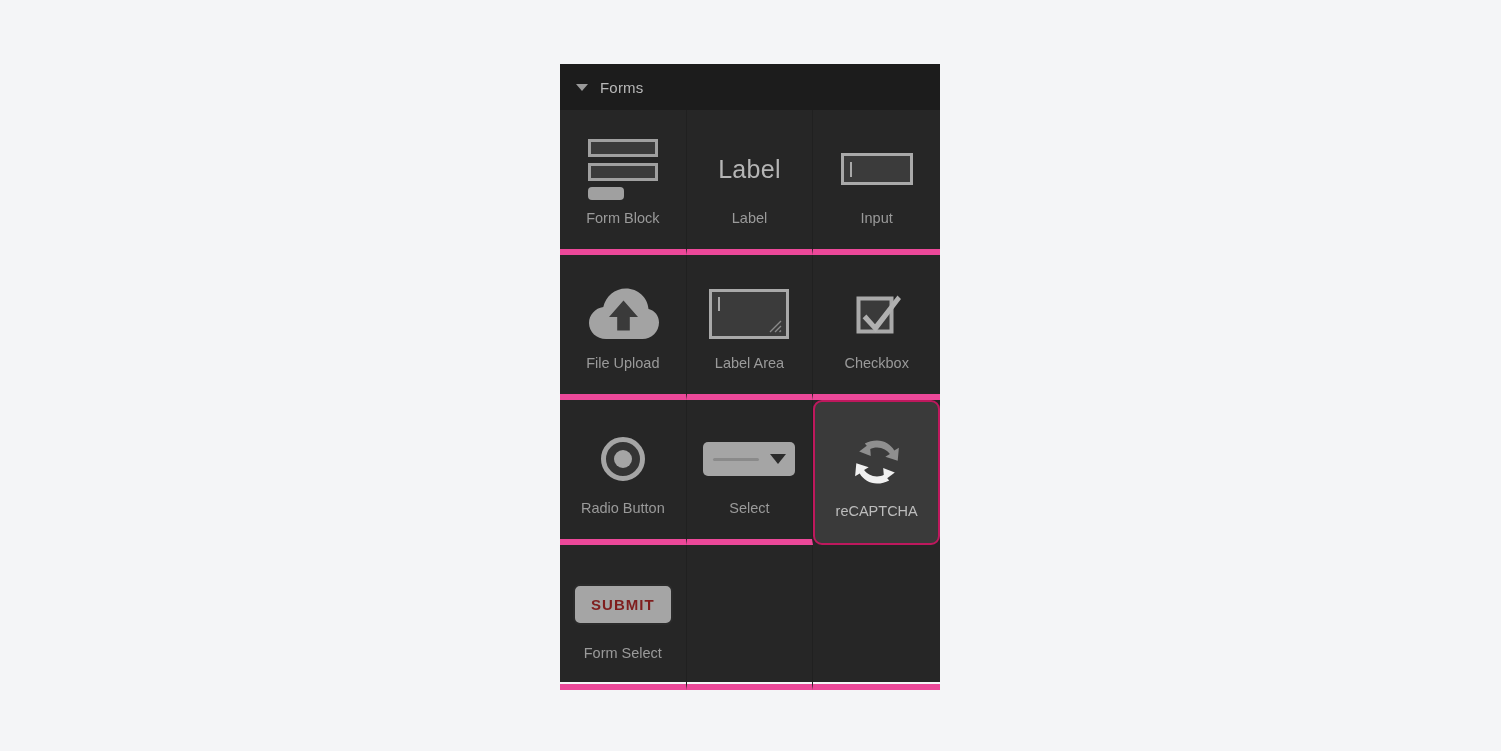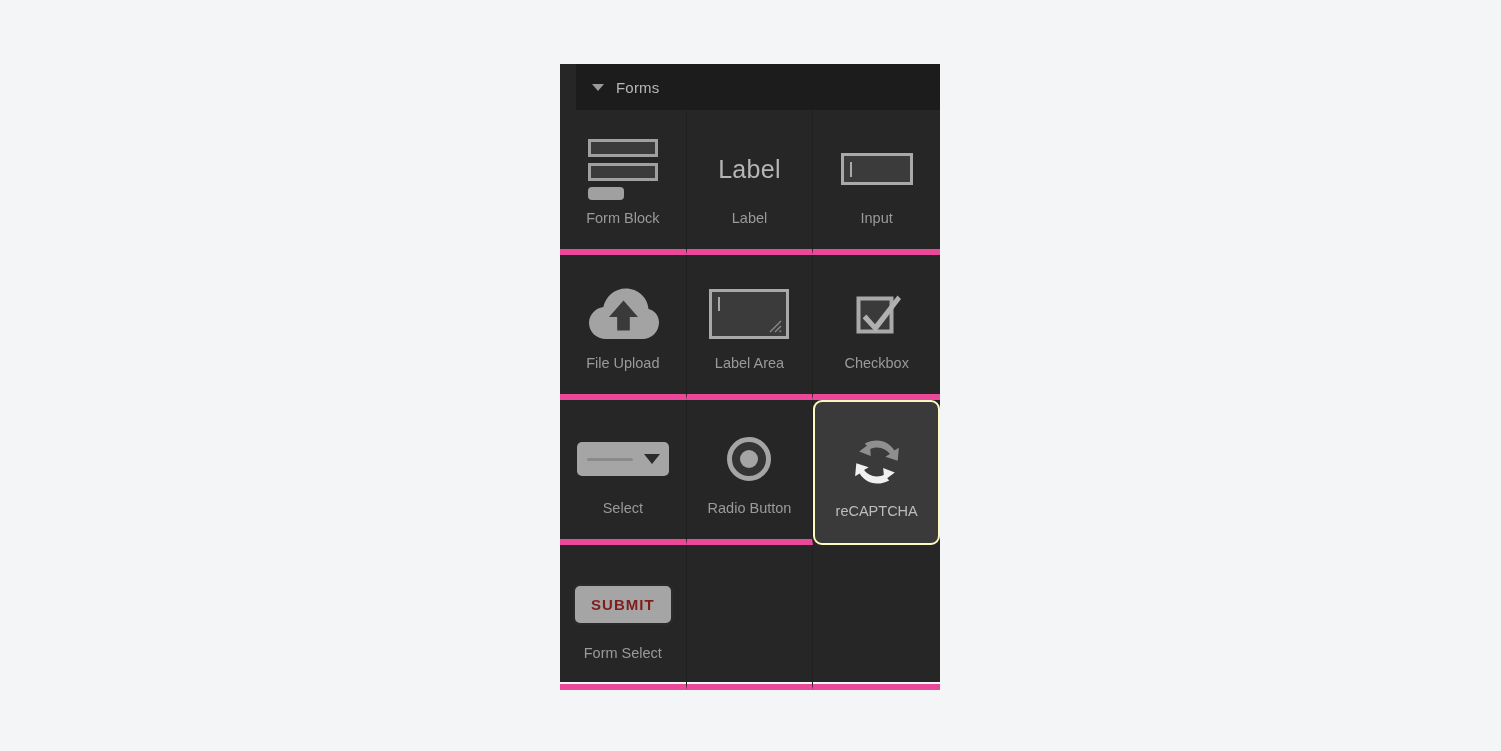--- a/index.html
+++ b/index.html
@@ -31,21 +31,20 @@
     box-sizing: border-box;
   }
 
   .panel-header {
     height: 46px;
     background: #1c1c1c;
     display: flex;
     align-items: center;
     padding-left: 16px;
     box-sizing: border-box;
-    margin-left: 16px;
   }
 
   .disclosure-tri {
     width: 0;
     height: 0;
     border-left: 6px solid transparent;
     border-right: 6px solid transparent;
     border-top: 7px solid #9a9a9a;
     margin-right: 12px;
     flex: none;
@@ -90,21 +89,21 @@
     color: #9a9a9a;
     font-size: 14.5px;
     text-align: left;
     line-height: 1;
     white-space: nowrap;
   }
 
   
   .cell.selected {
     background: #3a3a3a;
-    border: 2px solid #fef9c3;
+    border: 2px solid #be185d;
     border-radius: 9px;
     z-index: 5;
   }
   .cell.selected .cell-label {
     color: #bdbdbd;
   }
 
   
   
   .ic-formblock {
@@ -306,35 +305,35 @@
           <svg class="ic-checkbox" viewBox="0 0 48 46" xmlns="http://www.w3.org/2000/svg">
             <rect x="5.5" y="7.5" width="33" height="33" fill="#3a3a3a" stroke="#a9a9a9" stroke-width="4"></rect>
             <path fill="#b0b0b0" d="M44.5 4.5 22 33.2l-8.6-9.6-3.8 3.6 13.1 14.1L48 8z"></path>
           </svg>
         </div>
         <div class="cell-label">Checkbox</div>
       </div>
 
       <div class="cell">
         <div class="cell-icon">
+          <div class="ic-radio">
+              <span class="dot"></span>
+            </div>
+        </div>
+        <div class="cell-label">Radio Button</div>
+      </div>
+
+      <div class="cell">
+        <div class="cell-icon">
           <div class="ic-select">
             <span class="line"></span>
             <span class="tri"></span>
           </div>
         </div>
         <div class="cell-label">Select</div>
-      </div>
-
-      <div class="cell">
-        <div class="cell-icon">
-          <div class="ic-radio">
-              <span class="dot"></span>
-            </div>
-        </div>
-        <div class="cell-label">Radio Button</div>
       </div>
 
       <div class="cell selected">
         <div class="cell-icon">
           <svg class="ic-recaptcha" viewBox="0 0 56 56" xmlns="http://www.w3.org/2000/svg">
             <path fill="#8f8f8f" d="M28 6.5c7.4 0 13.8 4 17.3 10l4.6-2.7-1.2 13-12.4-4.1 4.6-2.7C38.5 16.6 33.6 13.6 28 13.6c-2.6 0-5 .6-7.2 1.7l-5-5.7C19.5 7.6 23.6 6.5 28 6.5z"></path>
             <path fill="#8f8f8f" d="m20.8 9.6 1 12.3-11.6-4.3z"></path>
             <path fill="#f0f0f0" d="M28 49.5c-7.4 0-13.8-4-17.3-10l-4.6 2.7 1.2-13 12.4 4.1-4.6 2.7c2.4 3.4 7.3 6.4 12.9 6.4 2.6 0 5-.6 7.2-1.7l5 5.7c-3.7 2-7.8 3.1-12.2 3.1z"></path>
             <path fill="#f0f0f0" d="m35.2 46.4-1-12.3 11.6 4.3z"></path>
           </svg>

